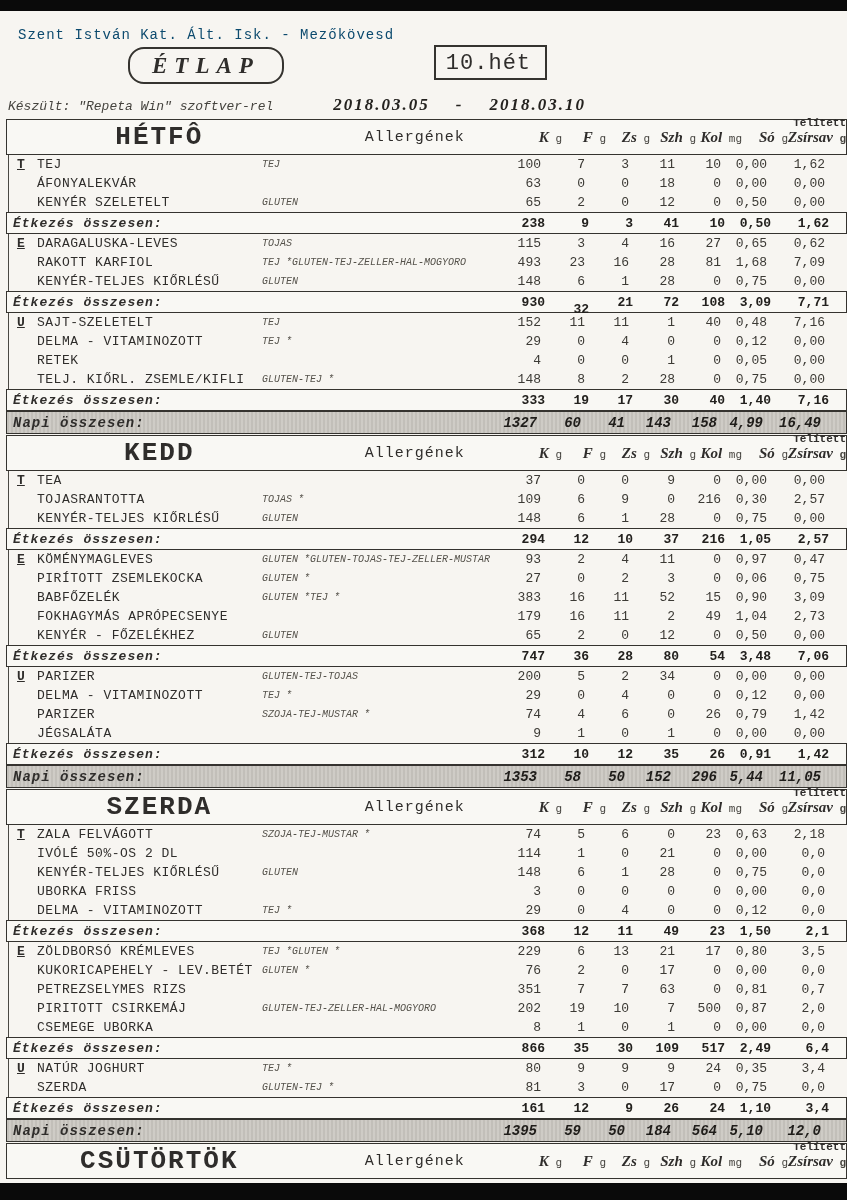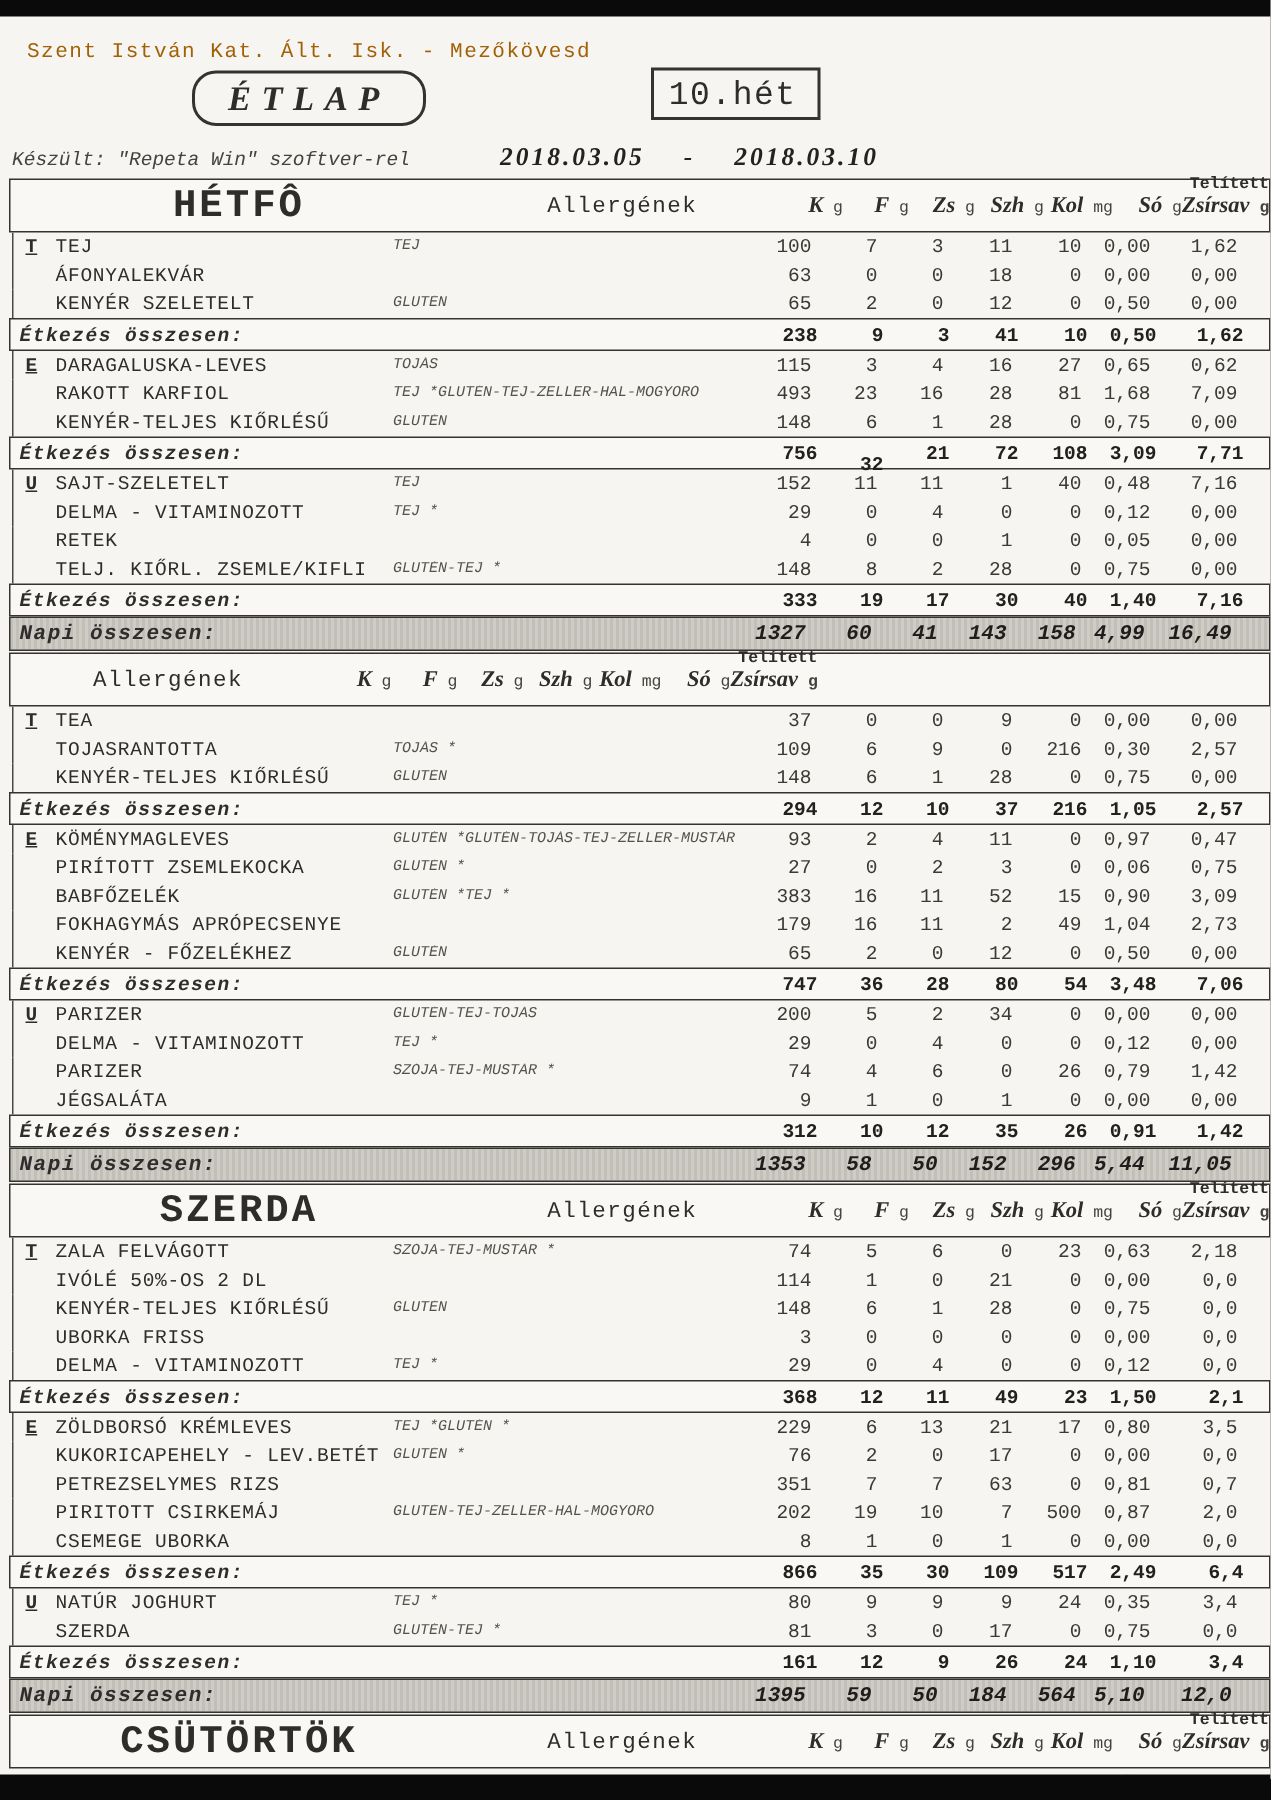--- a/index.html
+++ b/index.html
@@ -8,21 +8,21 @@
     background:#0a0a0a;
     font-family:"Liberation Mono","DejaVu Sans Mono",monospace;
     overflow:hidden;
     position:relative;
   }
   #paper{
     position:absolute;left:0;top:11px;width:847px;height:1172px;
     background:#f7f5f1;color:#2f2d2b;overflow:hidden;
   }
   
-  .school-line{margin:16px 0 2px 18px;font-size:14px;color:#a16207;letter-spacing:1px;}
+  .school-line{margin:16px 0 2px 18px;font-size:14px;color:#0c4a6e;letter-spacing:1px;}
   .head-row{display:flex;align-items:flex-start;margin-left:8px;height:50px;}
   .class-box{
     border:2px solid #35332f;background:#fbfaf7;
     font-size:25px;font-weight:bold;letter-spacing:2px;
     padding:4px 10px 2px 6px;margin-top:2px;
   }
   .title-pill{
     border:2px solid #35332f;border-radius:16px;
     font-family:"Liberation Serif","DejaVu Serif",serif;
     font-style:italic;font-weight:bold;font-size:23px;letter-spacing:7px;
@@ -194,21 +194,21 @@
           <span class="val" style="width: 44px;">148</span>
           <span class="val" style="width: 44px;">6</span>
           <span class="val" style="width: 44px;">1</span>
           <span class="val" style="width: 46px;">28</span>
           <span class="val" style="width: 46px;">0</span>
           <span class="val" style="width: 46px;">0,75</span>
           <span class="val" style="width: 58px;">0,00</span>
         </div>
         <div class="total-row">
           <span class="total-label">Étkezés összesen:</span>
-          <span class="val" style="width: 44px;">756</span>
+          <span class="val" style="width: 44px;">930</span>
           <span class="val" style="width: 44px; margin-top: 15px;">32</span>
           <span class="val" style="width: 44px;">21</span>
           <span class="val" style="width: 46px;">72</span>
           <span class="val" style="width: 46px;">108</span>
           <span class="val" style="width: 46px;">3,09</span>
           <span class="val" style="width: 58px;">7,71</span>
         </div>
         <div class="row">
           <span class="marker"></span>
           <span class="code">U</span>
@@ -277,20 +277,21 @@
           <span class="val" style="width: 44px;">60</span>
           <span class="val" style="width: 44px;">41</span>
           <span class="val" style="width: 46px;">143</span>
           <span class="val" style="width: 46px;">158</span>
           <span class="val" style="width: 46px;">4,99</span>
           <span class="val" style="width: 58px;">16,49</span>
         </div>
       </div>
       <div class="day">
         <div class="day-header">
+          <div class="day-name">KEDD</div>
           <div class="allerg-head">Allergének</div>
           <div class="colheads">
             <div class="colh" style="width: 44px;"><span class="cl">K</span><span class="cu"> g</span></div>
             <div class="colh" style="width: 44px;"><span class="cl">F</span><span class="cu"> g</span></div>
             <div class="colh" style="width: 44px;"><span class="cl">Zs</span><span class="cu"> g</span></div>
             <div class="colh" style="width: 46px;"><span class="cl">Szh</span><span class="cu"> g</span></div>
             <div class="colh" style="width: 46px;"><span class="cl">Kol</span><span class="cu"> mg</span></div>
             <div class="colh" style="width: 46px;"><span class="cl">Só</span><span class="cu"> g</span></div>
             <div class="colh last" style="width: 58px;">
               <div class="tel">Telített</div>

